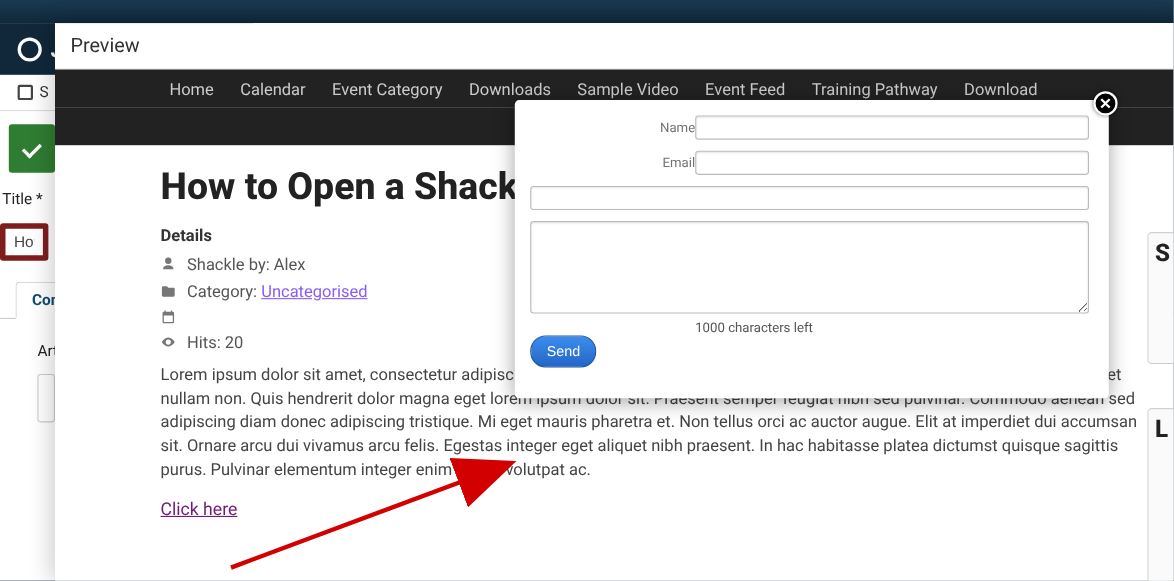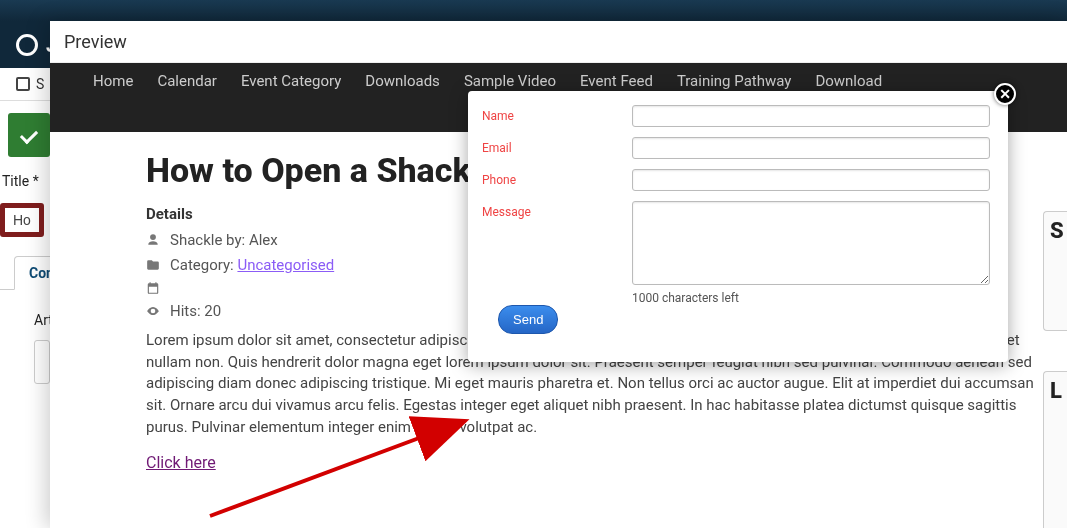--- a/index.html
+++ b/index.html
@@ -96,21 +96,21 @@
     .preview-body {
       position: absolute;
       top: 42px; left: 0; right: 0; bottom: 0;
       overflow: hidden;
     }
     .site-nav {
       height: 35px;
       background: #222;
       display: flex;
       align-items: center;
-      padding-left: 43px;
+      padding-left: 104px;
       gap: 24px;
     }
     .site-nav a { color: #ccc; font-size: 15px; text-decoration: none; }
     .site-under-nav { height: 34px; background: #222; }
     .article-area {
       padding: 18px 30px 0 96px;
       color: #333;
     }
     .article-title { font-size: 34px; font-weight: 800; line-height: 1.2; margin-bottom: 14px; color: #222; }
     .details-head { font-weight: 700; font-size: 15px; margin-bottom: 8px; }
@@ -171,34 +171,34 @@
       border-radius: 50%;
       background: #000;
       border: 2px solid #fff;
       color: #fff;
       display: flex; align-items:center; justify-content:center;
       font-size: 14px; font-weight:700;
       box-shadow: 0 0 4px rgba(0,0,0,.6);
       cursor: pointer;
     }
     .form-row { display:flex; align-items:flex-start; margin-bottom: 10px; }
-    .form-row label { width: 150px; font-size: 12px; color:#ef4444; padding-top: 4px; }
+    .form-row label { width: 150px; font-size: 12px; color:#737373; padding-top: 4px; text-align: right; }
     .form-row input[type=text] {
       flex: 1; height: 22px; border: 1px solid #bbb; border-radius: 3px;
       box-shadow: inset 0 1px 2px rgba(0,0,0,.1);
       font-size: 13px; padding: 0 6px;
     }
     .form-row textarea {
       flex: 1; height: 84px; border: 1px solid #bbb; border-radius: 3px;
       box-shadow: inset 0 1px 2px rgba(0,0,0,.1);
       font-size: 13px; padding: 4px 6px; resize: both;
     }
     .char-left { font-size: 12px; color:#555; margin-left: 150px; margin-top: -4px; }
     .send-btn {
-      margin-left: 16px;
+      margin-left: 0px;
       background: linear-gradient(to bottom, #3b8ded, #2566c6);
       border: 1px solid #1d57ad;
       color: #fff;
       padding: 6px 14px;
       border-radius: 14px;
       font-size: 13px;
       cursor: pointer;
     }
 
     .icon-svg { width:14px; height:14px; fill:#777; }
@@ -331,22 +331,20 @@
 
   <div class="form-row">
     <label>Name</label>
     <input type="text" style="">
   </div>
   <div class="form-row">
     <label>Email</label>
     <input type="text" style="">
   </div>
   <div class="form-row">
-    <label>Phone</label>
     <input type="text" style="">
   </div>
   <div class="form-row">
-    <label>Message</label>
     <textarea style=""></textarea>
   </div>
   <div class="char-left">1000 characters left</div>
   <button class="send-btn">Send</button>
 </div>
 
 </body></html>

